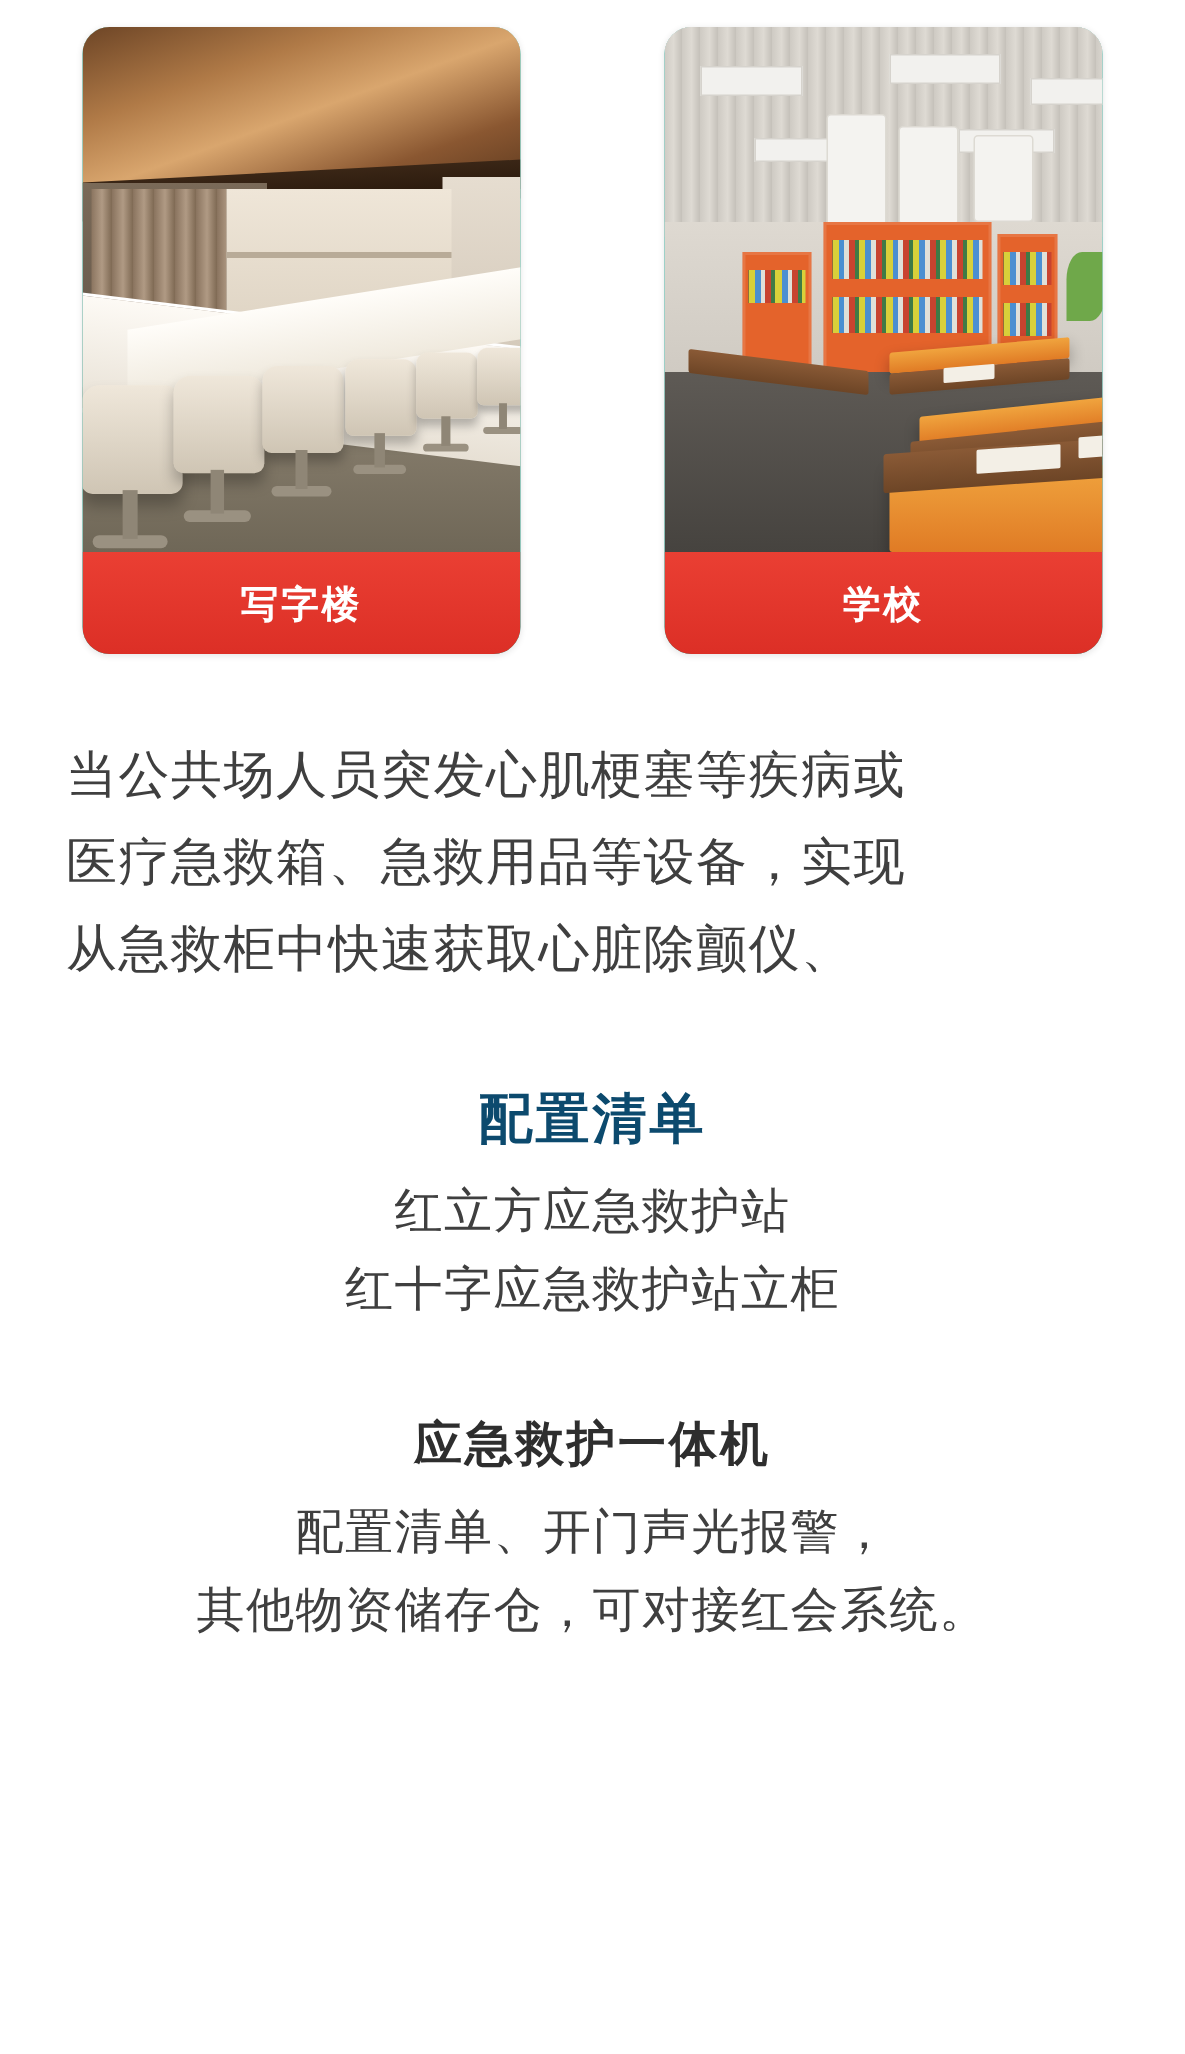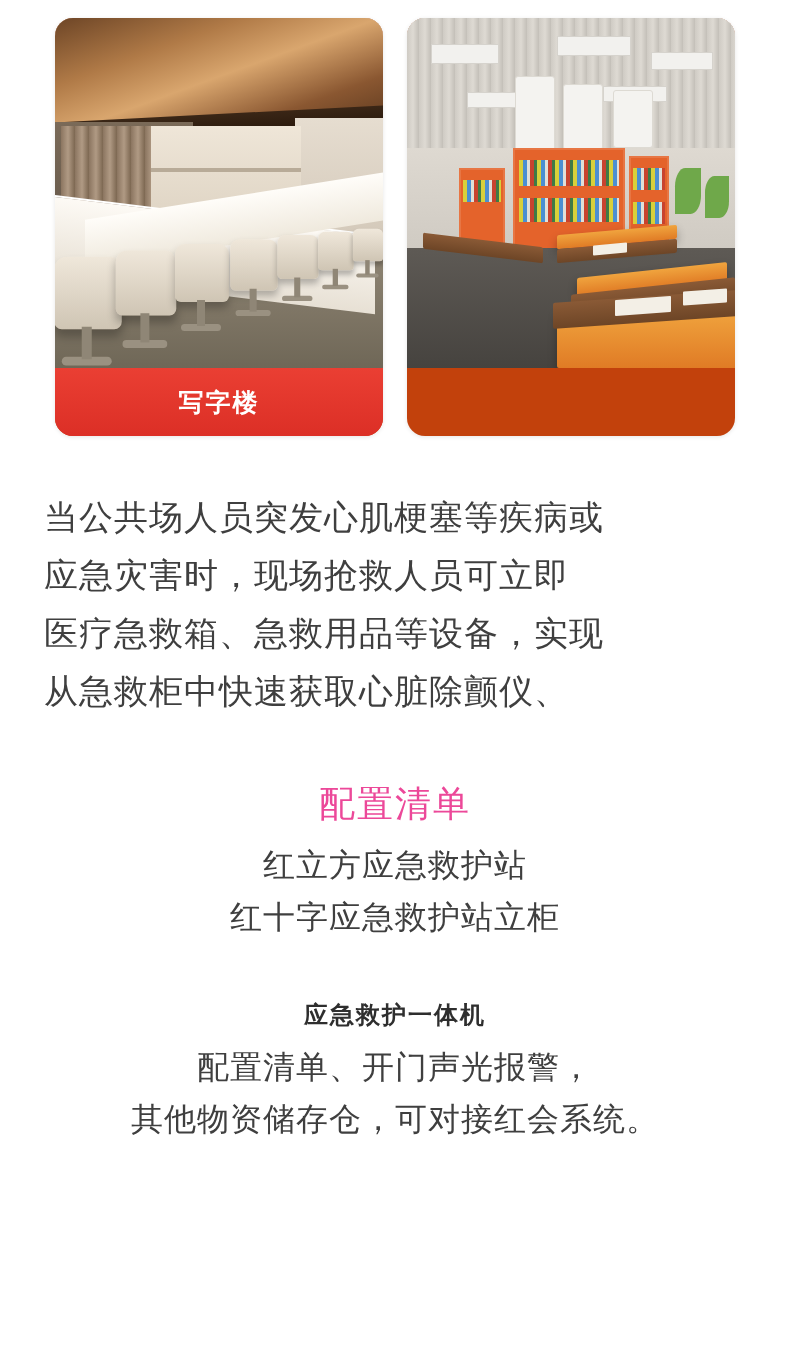--- a/index.html
+++ b/index.html
@@ -23,25 +23,25 @@
   }
 
   
   .cards {
     display: flex;
     justify-content: space-between;
     padding: 18px 55px 0 55px;
     box-sizing: border-box;
   }
   .card {
-    width: 328px;
+    width: 292px;
     border-radius: 18px;
     overflow: hidden;
     box-shadow: 0 1px 4px rgba(0,0,0,0.10);
-    background: #c2410c;
+    background: #14b8a6;
     position: relative;
   }
   .card-photo {
     width: 100%;
     height: 350px;
     position: relative;
     overflow: hidden;
   }
   .card-caption {
     height: 68px;
@@ -184,33 +184,33 @@
     font-size: 34px;
     line-height: 58px;
     color: #3f3f3f;
     letter-spacing: 1px;
   }
   .section {
     text-align: center;
   }
   .section-title {
     font-size: 36px;
-    font-weight: normal;
-    color: #ec4899;
+    font-weight: bold;
+    color: #0c4a6e;
     letter-spacing: 2px;
     margin-top: 60px;
   }
   .section-line {
     font-size: 32px;
     line-height: 52px;
     color: #3f3f3f;
     letter-spacing: 1px;
   }
   .sub-title {
-    font-size: 24px;
+    font-size: 32px;
     font-weight: bold;
     color: #2e2e2e;
     letter-spacing: 2px;
     margin-top: 56px;
   }
   .spacer-sm { height: 10px; }
 </style>
 </head>
 <body>
 
@@ -276,27 +276,27 @@
         <div class="desk" style="left:150px; top:212px; width:120px; height:14px; transform:skewY(-5deg);"></div>
         <div class="desk-top" style="left:150px; top:226px; width:120px; height:14px; transform:skewY(-5deg);"></div>
         <div class="desk" style="left:170px; top:252px; width:150px; height:18px; transform:skewY(-6deg);"></div>
         <div class="desk-top" style="left:164px; top:268px; width:164px; height:22px; transform:skewY(-6deg);"></div>
         <div class="desk" style="left:150px; top:292px; width:186px; height:58px;"></div>
         <div class="desk-top" style="left:146px; top:278px; width:196px; height:26px; transform:skewY(-4deg);"></div>
         <div class="paper" style="left:208px; top:280px; width:56px; height:16px; transform:skewY(-4deg);"></div>
         <div class="paper" style="left:276px; top:272px; width:44px; height:14px; transform:skewY(-4deg);"></div>
         <div class="paper" style="left:186px; top:226px; width:34px; height:10px; transform:skewY(-5deg);"></div>
       </div>
+      <div class="card-caption">学校</div>
     </div>
 
   </div>
 
   <div class="intro">
     <div>当公共场人员突发心肌梗塞等疾病或</div>
-    <div>应急灾害时，现场抢救人员可立即</div>
     <div>医疗急救箱、急救用品等设备，实现</div>
     <div>从急救柜中快速获取心脏除颤仪、</div>
   </div>
 
   <div class="section">
     <div class="section-title">配置清单</div>
     <div class="spacer-sm"></div>
     <div class="section-line">红立方应急救护站</div>
     <div class="section-line">红十字应急救护站立柜</div>
   </div>

